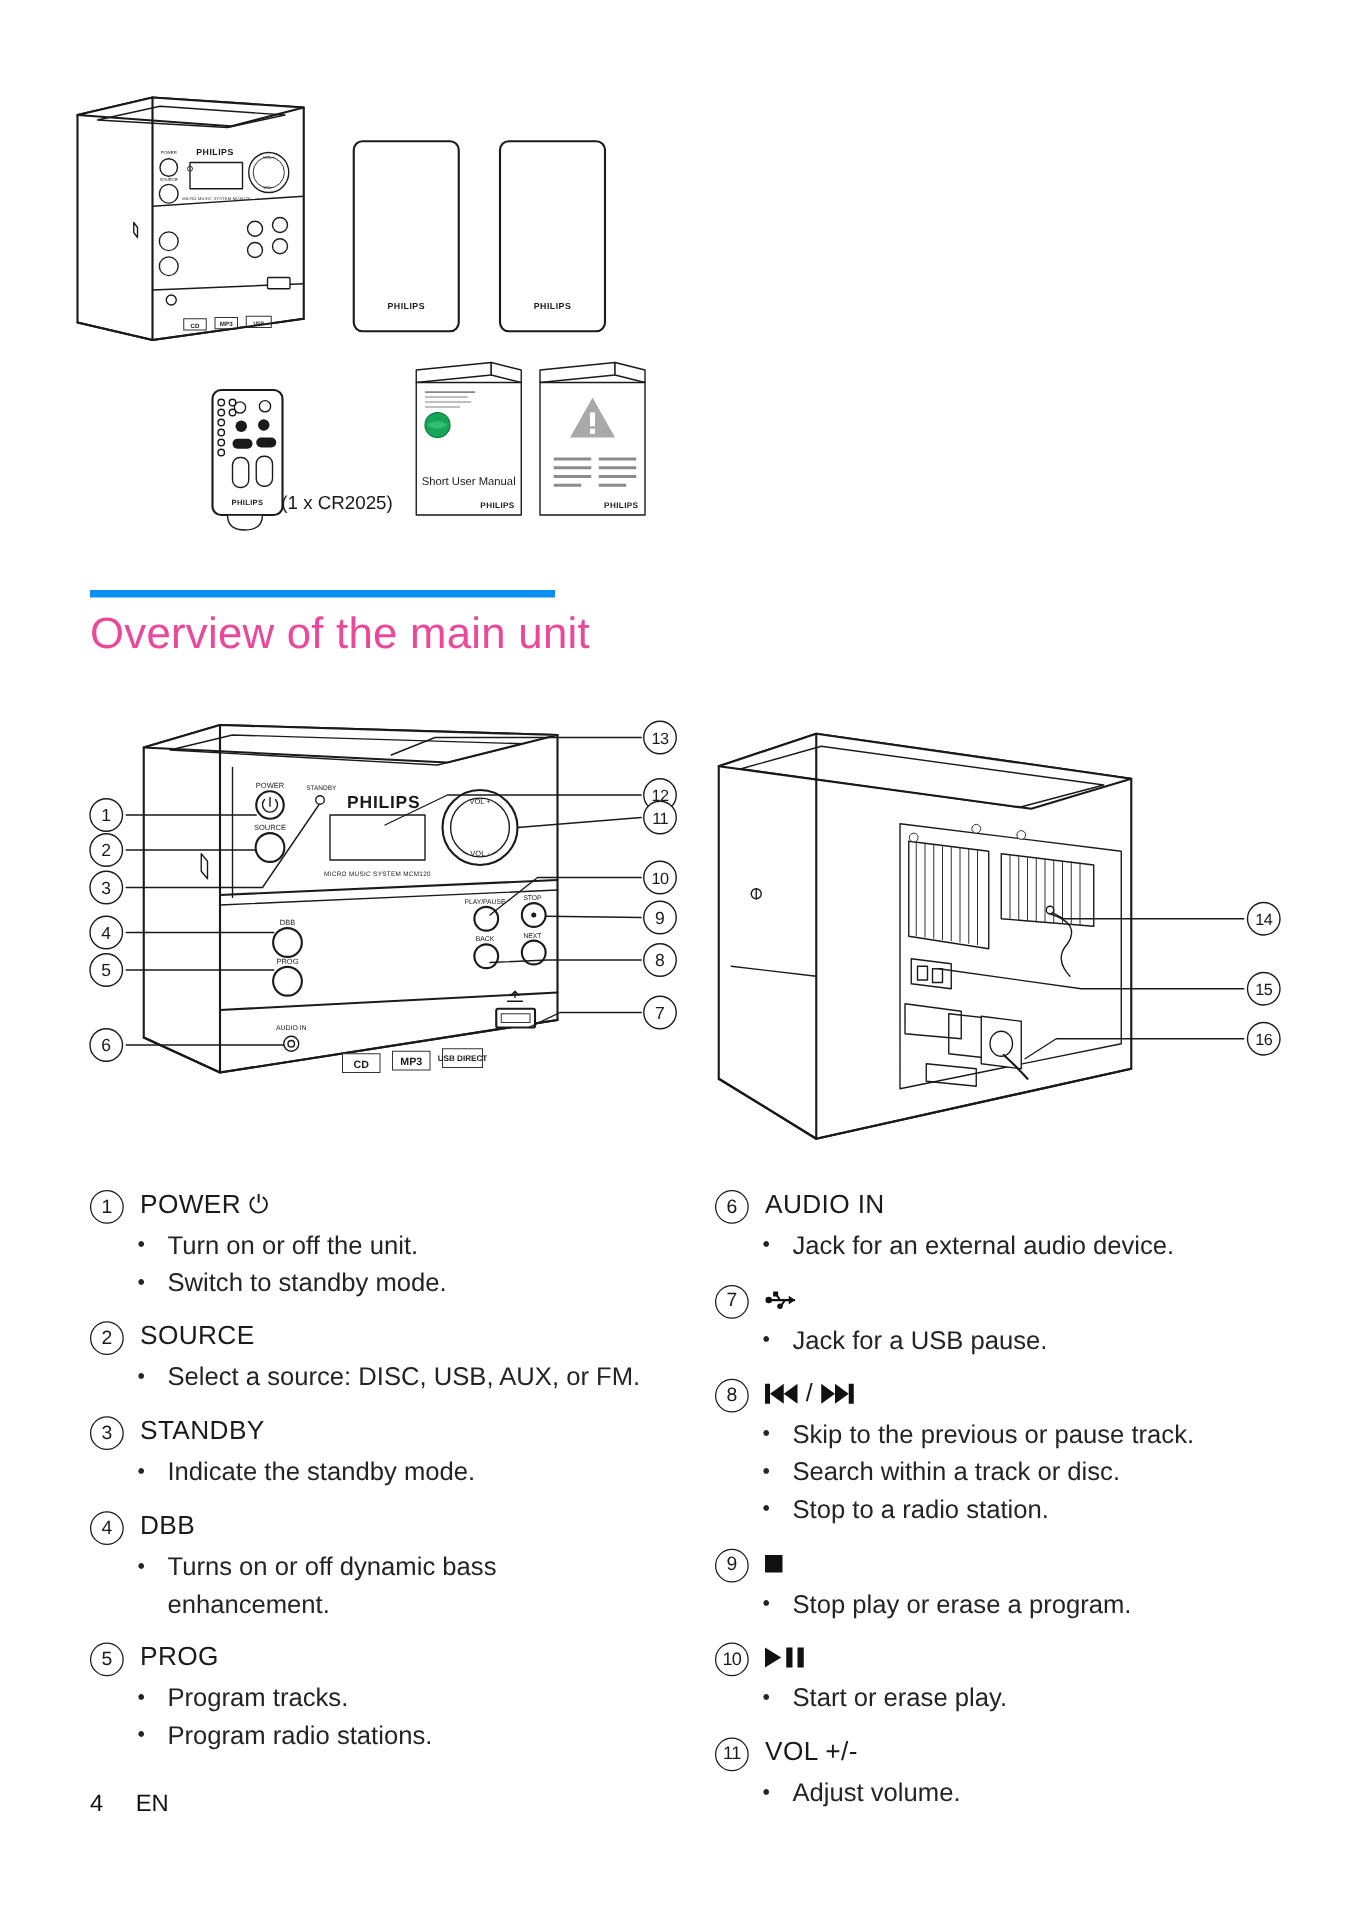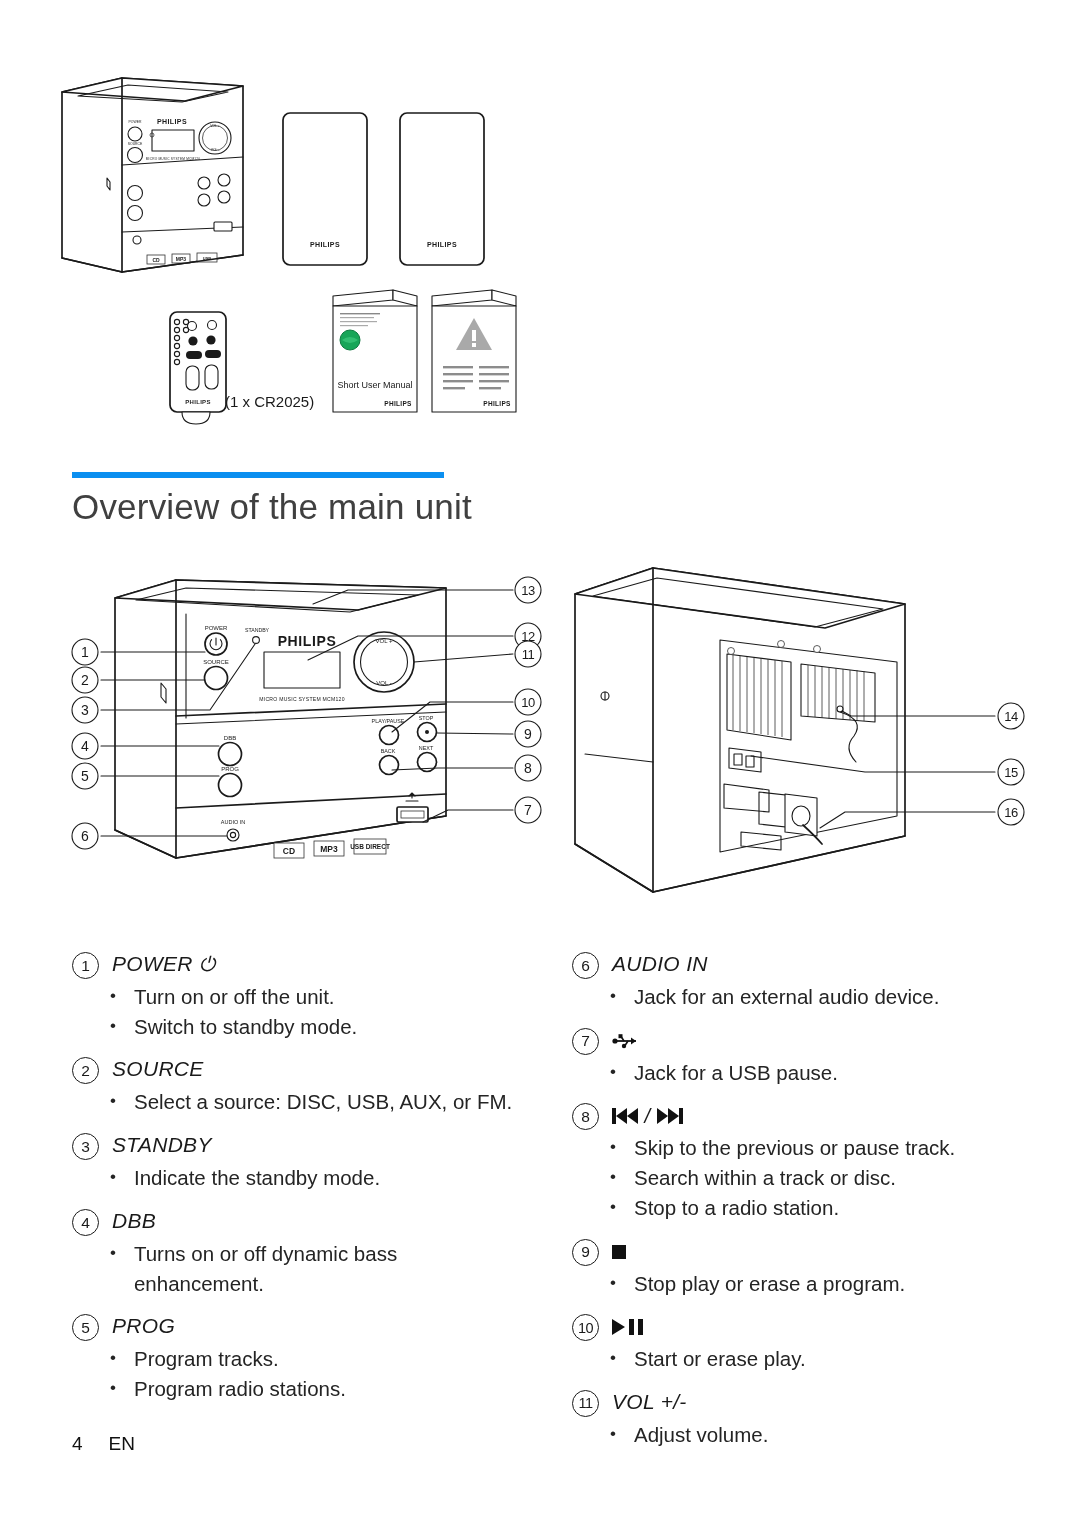--- a/index.html
+++ b/index.html
@@ -17,30 +17,30 @@
   }
 
   
   .hero { position: absolute; left: 0; top: 0; width: 1080px; height: 450px; }
 
   
   .heading-wrap { position: absolute; left: 72px; top: 472px; width: 400px; }
   .heading-rule { width: 372px; height: 6px; background: #0b8ff0; }
   .heading-text {
     font-size: 35px;
-    color: #404040;
+    color: #ec4899;
     font-weight: 400;
     letter-spacing: 0.2px;
     margin-top: 9px;
     white-space: nowrap;
   }
 
   
   .diagram-left  { position: absolute; left: 58px;  top: 558px; width: 490px; height: 390px; }
-  .diagram-right { position: absolute; left: 545px; top: 544px; width: 505px; height: 390px; }
+  .diagram-right { position: absolute; left: 545px; top: 563px; width: 505px; height: 390px; }
 
   
   .legend { position: absolute; top: 950px; font-size: 19.5px; }
   .legend.col-left  { left: 72px;  width: 455px; }
   .legend.col-right { left: 572px; width: 470px; }
 
   .entry { margin-bottom: 14px; }
   .entry-head {
     display: flex;
     align-items: flex-start;
@@ -56,21 +56,20 @@
     font-size: 15.5px;
     line-height: 1;
     margin-top: 2px;
   }
   .num-circle.wide { letter-spacing: -0.5px; font-size: 14.5px; }
   .entry-title {
     font-size: 21px;
     letter-spacing: 0.3px;
     line-height: 1.25;
     padding-top: 1px;
-    font-style: italic;
   }
   .glyph { font-size: 20px; letter-spacing: 1px; }
   .glyph-usb { display: inline-block; vertical-align: middle; }
   .glyph-stop { display: inline-block; width: 14px; height: 14px; background: #111; vertical-align: -1px; }
   .glyph-playpause { display: inline-flex; align-items: center; gap: 4px; vertical-align: -2px; }
   .tri-right {
     width: 0; height: 0;
     border-left: 13px solid #111;
     border-top: 8px solid transparent;
     border-bottom: 8px solid transparent;

